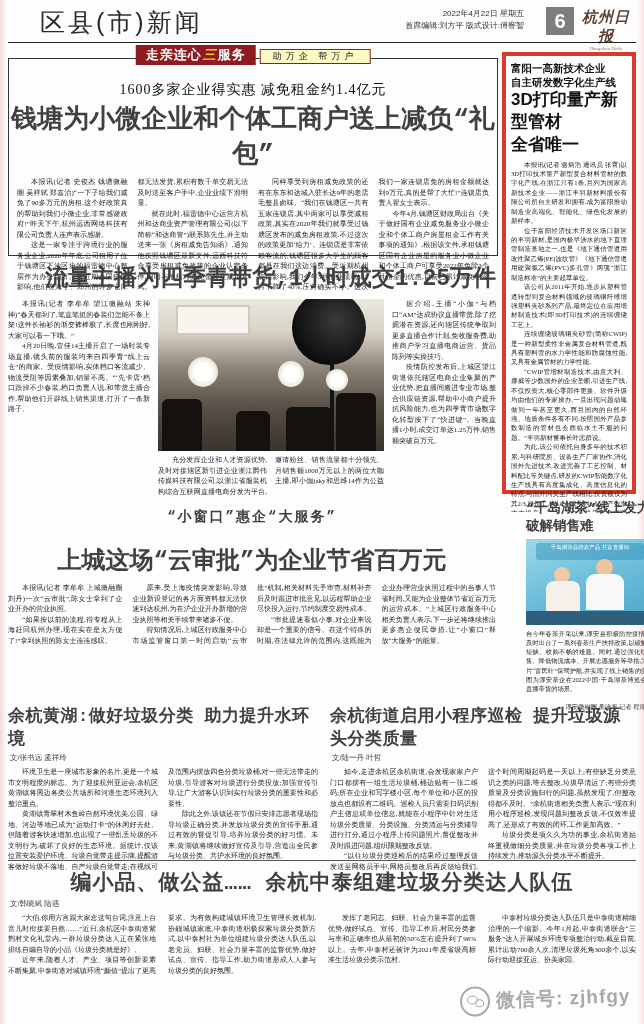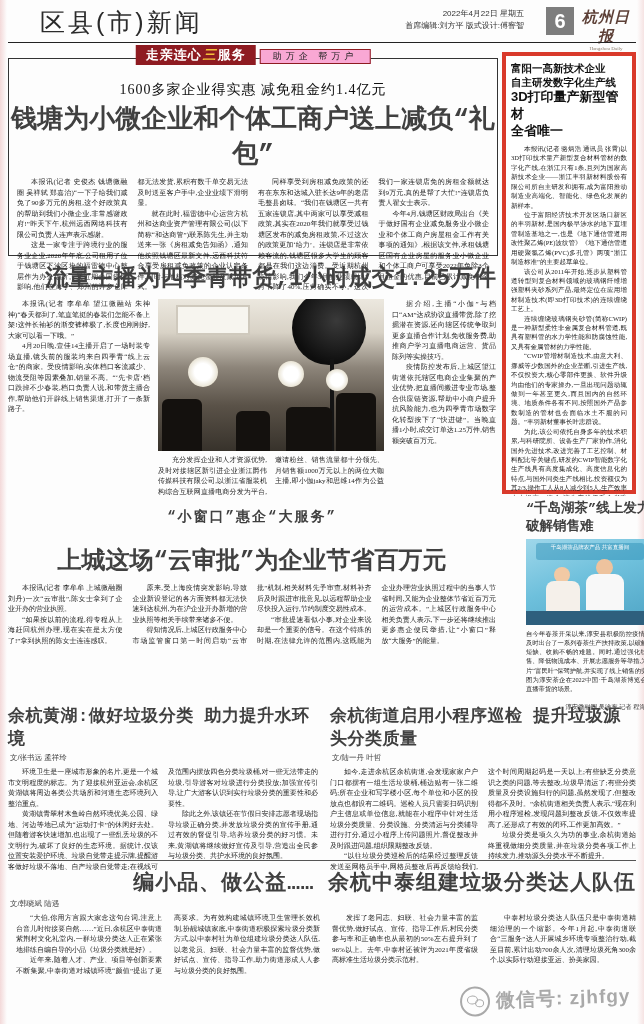--- a/index.html
+++ b/index.html
@@ -24,21 +24,21 @@
   .hl{font-family:Liberation Mono, monospace;font-weight:bold;color:#404040;}
   .bodytext{font-size:7px;line-height:1.5;text-align:justify;overflow:hidden;}
   .bodytext p{margin:0;text-indent:2em;}
   .byline{font-size:7.5px;color:#444;font-family:"Liberation Sans","DejaVu Sans",sans-serif;margin:3px 0 4px 2px;}
   
   .a1-box{position:absolute;left:8px;top:58px;width:488px;height:196px;border:1.5px solid #333;}
   .badge{position:absolute;left:50%;top:-14px;transform:translateX(-50%);text-align:center;z-index:3;}
   .badge .b1{background:#8e1b21;color:#fff;font-family:"Liberation Sans","DejaVu Sans",sans-serif;
        font-weight:bold;font-size:13px;padding:1px 10px;display:inline-block;letter-spacing:1px;}
   .badge .b1 .accent{color:#f3c13a;font-style:italic;padding:0 1px;}
-  .badge .b2{background:#f9a8d4;border:1px solid #8e1b21;color:#222;font-size:9px;letter-spacing:4px;
+  .badge .b2{background:#fef9c3;border:1px solid #8e1b21;color:#222;font-size:9px;letter-spacing:4px;
        padding:0 12px;display:inline-block;margin-top:-1px;font-family:"Liberation Sans","DejaVu Sans",sans-serif;}
   .a1-sub{text-align:center;font-size:14px;margin-top:22px;color:#111;letter-spacing:1px;}
   .a1-head{text-align:center;font-size:26px;margin-top:2px;letter-spacing:0px;}
   .a1-body{margin:6px 8px 0 8px;height:118px;column-count:4;column-gap:10px;}
   
   .a2{position:absolute;left:8px;top:260px;width:488px;height:242px;}
   .a2-head{text-align:right;font-size:23px;margin:2px 0 6px 0;}
   .a2-cols{display:flex;gap:8px;height:200px;}
   .a2-left{width:142px;}
   .a2-mid{width:226px;display:flex;flex-direction:column;}
@@ -62,21 +62,21 @@
   
   .a3{position:absolute;left:8px;top:508px;width:488px;height:188px;}
   .a3-kicker{text-align:center;font-size:14px;letter-spacing:2px;margin-bottom:18px;}
   .a3-head{text-align:center;font-size:24px;}
   .a3-body{margin-top:7px;height:132px;column-count:4;column-gap:10px;}
   
   .feature{position:absolute;left:502px;top:52px;width:134px;height:442px;border:4px solid #d93a2b;
        box-sizing:border-box;background:#fff;padding:5px 5px;}
   .feature .t-small{font-size:10.5px;font-weight:bold;font-family:"Liberation Sans","DejaVu Sans",sans-serif;
        line-height:1.35;color:#111;}
-  .feature .t-big{font-size:13px;font-weight:bold;font-family:"Liberation Sans","DejaVu Sans",sans-serif;
+  .feature .t-big{font-size:17px;font-weight:bold;font-family:"Liberation Sans","DejaVu Sans",sans-serif;
        line-height:1.3;color:#111;}
   .feature .f-body{margin-top:4px;height:352px;font-size:6.5px;line-height:1.45;text-align:justify;overflow:hidden;}
   .feature .f-body p{margin:0;text-indent:2em;}
   
   .tea{position:absolute;left:526px;top:500px;width:134px;height:200px;}
   .tea-head{font-size:13.5px;line-height:1.3;}
   .photo2{width:132px;height:86px;margin-top:4px;position:relative;overflow:hidden;
        background:linear-gradient(160deg,#9fd7ea 0%,#6ec0dc 45%,#4da3c4 100%);}
   .photo2 .banner{position:absolute;left:10px;top:4px;right:14px;height:16px;color:#fff;
        font-size:5.5px;text-align:center;line-height:1.3;font-family:"Liberation Sans","DejaVu Sans",sans-serif;
@@ -90,22 +90,22 @@
   .tea-caption{font-size:6.3px;line-height:1.45;text-align:justify;margin-top:4px;height:74px;overflow:hidden;}
   .tea-credit{font-size:6.3px;text-align:right;color:#333;}
   
   .bl{position:absolute;left:8px;top:704px;width:310px;height:148px;}
   .br{position:absolute;left:330px;top:704px;width:306px;height:148px;}
   .b-head{font-size:17px;letter-spacing:0.5px;}
   .b-body{height:112px;column-count:2;column-gap:10px;}
   .rule2{position:absolute;left:8px;right:8px;top:860px;border-top:1px solid #555;}
   
   .bf{position:absolute;left:8px;top:868px;width:628px;height:148px;}
-  .bf-head{text-align:right;font-size:21px;letter-spacing:1px;}
-  .bf-body{height:104px;column-count:4;column-gap:12px;margin-left:8px;}
+  .bf-head{text-align:center;font-size:21px;letter-spacing:1px;}
+  .bf-body{height:104px;column-count:4;column-gap:12px;}
   
   .watermark{position:absolute;right:14px;bottom:10px;display:flex;align-items:center;gap:6px;
        color:#9b9b9b;opacity:.85;font-family:"Liberation Sans","DejaVu Sans",sans-serif;
        font-size:19px;font-weight:bold;letter-spacing:1px;transform:rotate(-2deg);}
   .wechat-circle{width:26px;height:26px;border:2px solid #9b9b9b;border-radius:50%;position:relative;}
   .wechat-circle:before{content:"";position:absolute;left:5px;top:7px;width:9px;height:7px;border:1.5px solid #9b9b9b;border-radius:50%;}
   .wechat-circle:after{content:"";position:absolute;right:4px;top:11px;width:7px;height:6px;border:1.5px solid #9b9b9b;border-radius:50%;}
 </style>
 </head>
 <body>

